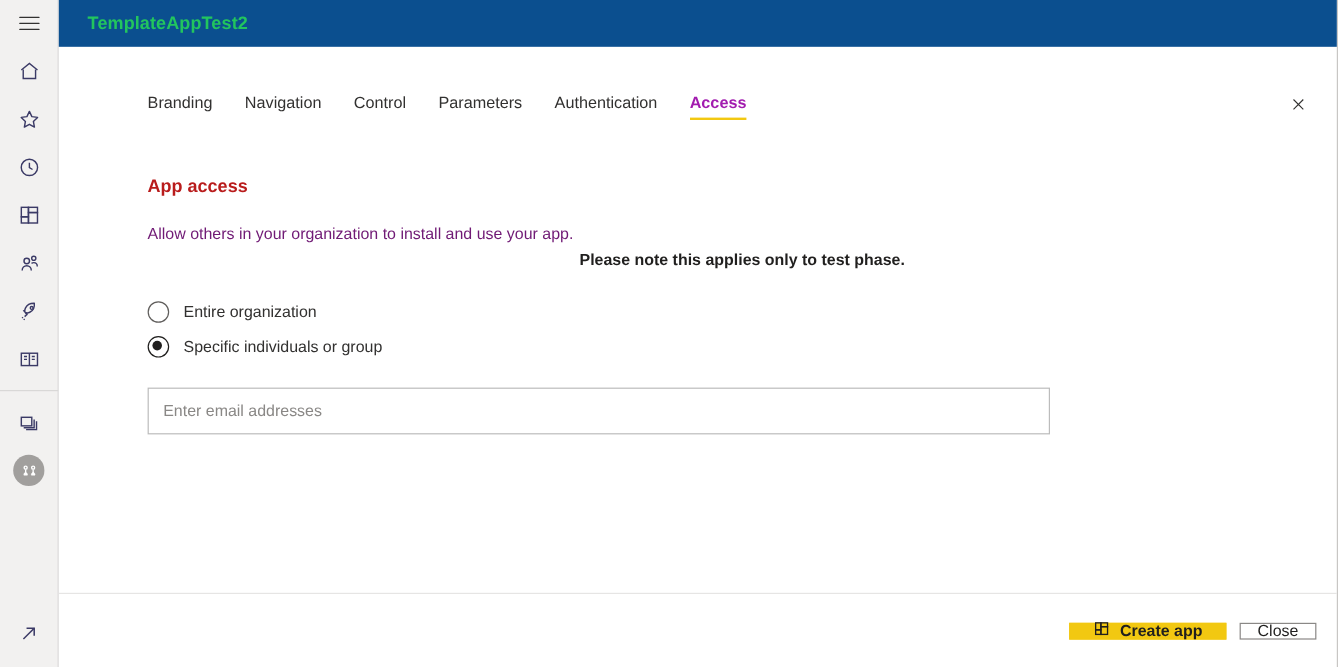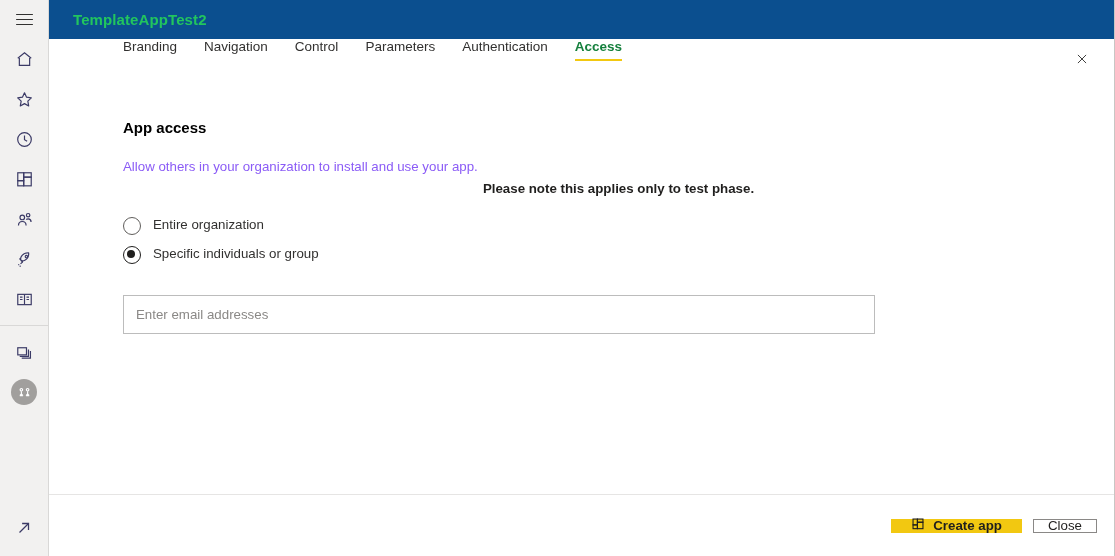--- a/index.html
+++ b/index.html
@@ -83,33 +83,35 @@
     margin-left: 24px;
     letter-spacing: 0.1px;
   }
 
   
   .tabrow {
     position: relative;
     height: 46px; flex: 0 0 46px;
     display: flex; align-items: flex-start;
     padding-left: 74px;
+    padding-top: 11px;
+    margin-top: 28px;
   }
   .tab {
     font-size: 13.5px;
     color: #323130;
     margin-right: 27px;
     padding-bottom: 7px;
     cursor: pointer;
     position: relative;
     white-space: nowrap;
   }
   .tab.active {
     font-weight: bold;
-    color: #15803d;
+    color: #a21caf;
     text-align: center;
   }
   .tab.active::after {
     content: "";
     position: absolute;
     left: 0; right: 0; bottom: 0;
     height: 2.5px;
     background: #f2c811;
   }
   .close-x {
@@ -122,33 +124,33 @@
 
   
   .body {
     flex: 1 1 auto;
     padding: 34px 0 0 74px;
     position: relative;
   }
   .section-title {
     font-size: 15px;
     font-weight: bold;
-    color: #000000;
+    color: #b91c1c;
     margin: 0 0 20px 0;
   }
   .desc-line {
     font-size: 13.3px;
-    color: #8b5cf6;
+    color: #701a75;
     line-height: 22px;
   }
   .desc-line.bold { font-weight: bold; color: #201f1e; text-align: center; }
 
   .radio-group { margin-top: 17px; }
   .radio-row {
-    display: flex; 
+    display: flex; align-items: center;
     height: 29px;
     cursor: pointer;
   }
   .radio-mark {
     width: 18px; height: 18px;
     border-radius: 50%;
     border: 1.4px solid #605e5c;
     background: #ffffff;
     flex: 0 0 18px;
     position: relative;

